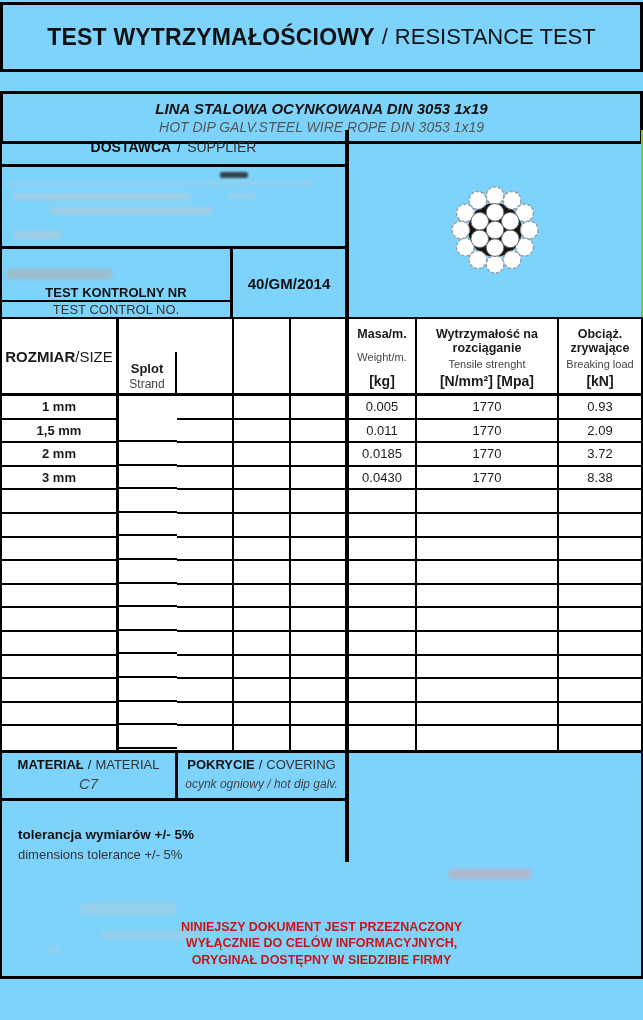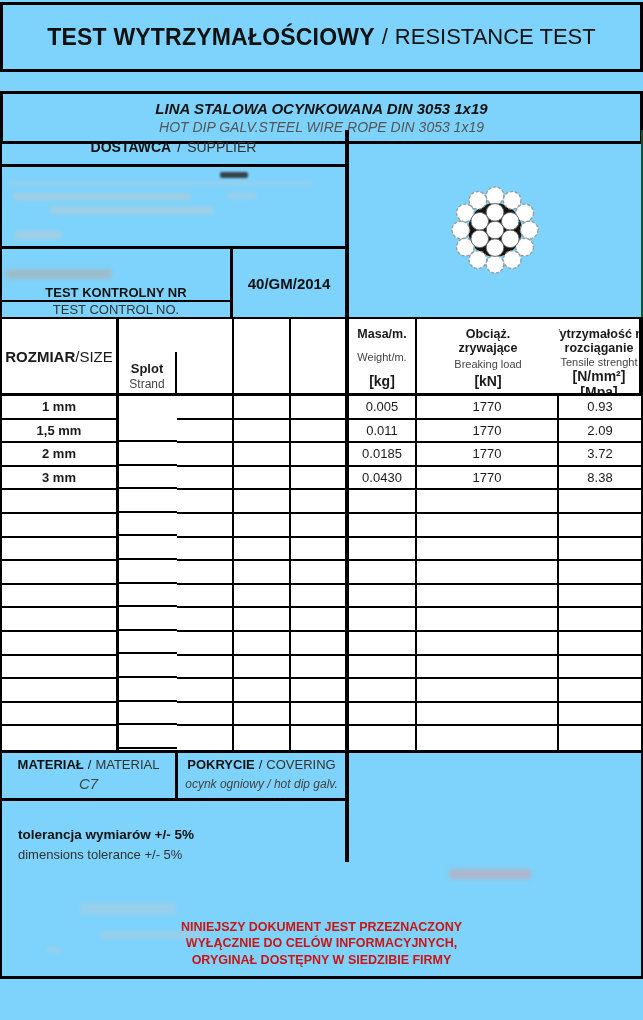--- a/index.html
+++ b/index.html
@@ -11,21 +11,21 @@
   .title-box{top:2px;height:70px;border:3px solid #000;display:flex;align-items:center;justify-content:center;}
   .title-box .t-pl{font-weight:bold;font-size:23px;letter-spacing:.2px;}
   .title-box .t-sep{font-size:22px;margin:0 7px;}
   .title-box .t-en{font-size:22px;}
   .subtitle-box{top:91px;height:53px;border:3px solid #000;display:flex;flex-direction:column;
                 align-items:center;justify-content:center;gap:1px;}
   .sub-pl{font-style:italic;font-weight:bold;font-size:15px;}
   .sub-en{font-style:italic;font-size:14px;color:#555;margin-top:1px;}
 
   
-  .upper{top:130px;height:187px;border-left:2px solid #000;border-right:2px solid #14532d;display:flex;}
+  .upper{top:130px;height:187px;border-left:2px solid #000;border-right:2px solid #84cc16;display:flex;}
   .ucol-left{width:347px;border-right:4px solid #000;box-sizing:border-box;display:flex;flex-direction:column;}
   .dostawca{height:47px;border-bottom:3px solid #000;display:flex;align-items:center;justify-content:center;box-sizing:border-box;}
   .dostawca .d-pl{font-weight:bold;font-size:14px;}
   .dostawca .d-sep{font-size:14px;margin:0 6px;}
   .dostawca .d-en{font-size:14px;color:#333;}
   .supplier-box{height:105px;border-bottom:3px solid #000;box-sizing:border-box;}
   .tc-row{flex:1;display:flex;}
   .tc-left{width:231px;border-right:3px solid #000;box-sizing:border-box;display:flex;flex-direction:column;}
   .tc1{height:17px;border-bottom:2px solid #000;display:flex;align-items:center;justify-content:center;
        font-weight:bold;font-size:13px;box-sizing:border-box;margin-top:36px;}
@@ -154,29 +154,29 @@
       <span class="h-en" style="font-size:12px">Strand</span>
     </div>
     <div class="gc hdr"></div>
     <div class="gc hdr"></div>
     <div class="gc hdr br4"></div>
     <div class="gc hdr hdr-three">
       <span class="h-pl">Masa/m.</span>
       <span class="h-en">Weight/m.</span>
       <span class="h-unit">[kg]</span>
     </div>
+    <div class="gc hdr hdr-three">
+      <span class="h-pl" style="width:110px">Wytrzymałość na rozciąganie</span>
+      <span class="h-en">Tensile strenght</span>
+      <span class="h-unit">[N/mm²]  [Mpa]</span>
+    </div>
     <div class="gc hdr hdr-three brn">
       <span class="h-pl" style="width:70px">Obciąż. zrywające</span>
       <span class="h-en">Breaking load</span>
       <span class="h-unit">[kN]</span>
-    </div>
-    <div class="gc hdr hdr-three">
-      <span class="h-pl" style="width:110px">Wytrzymałość na rozciąganie</span>
-      <span class="h-en">Tensile strenght</span>
-      <span class="h-unit">[N/mm²]  [Mpa]</span>
     </div>
   <div class="gc c0 br3">1 mm</div>
       <div class="gc c1">RHRL</div>
       <div class="gc c2"></div>
       <div class="gc c3"></div>
       <div class="gc c4 br4"></div>
       <div class="gc c5">0.005</div>
       <div class="gc c6">1770</div>
       <div class="gc c7 brn">0.93</div>
       <div class="gc c0 br3">1,5 mm</div>

